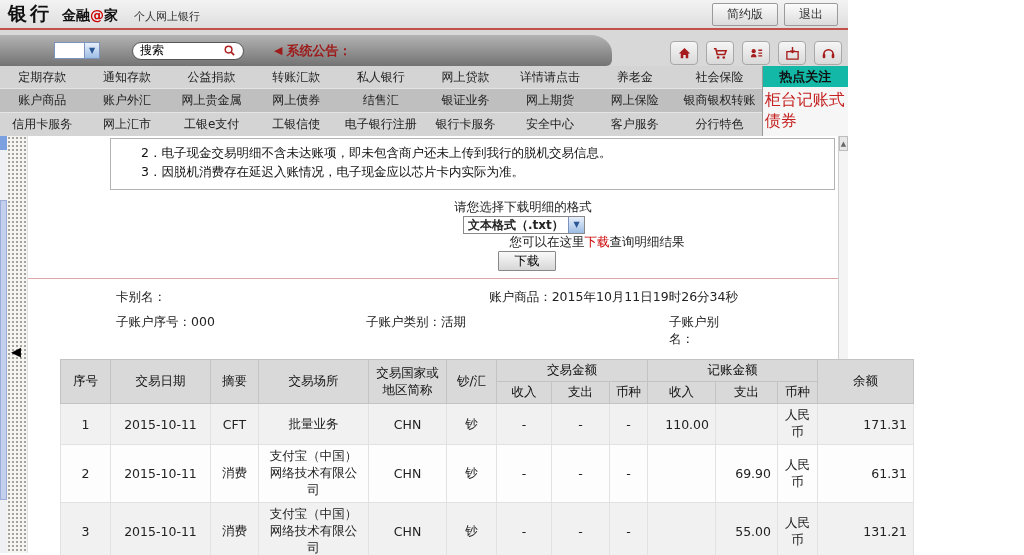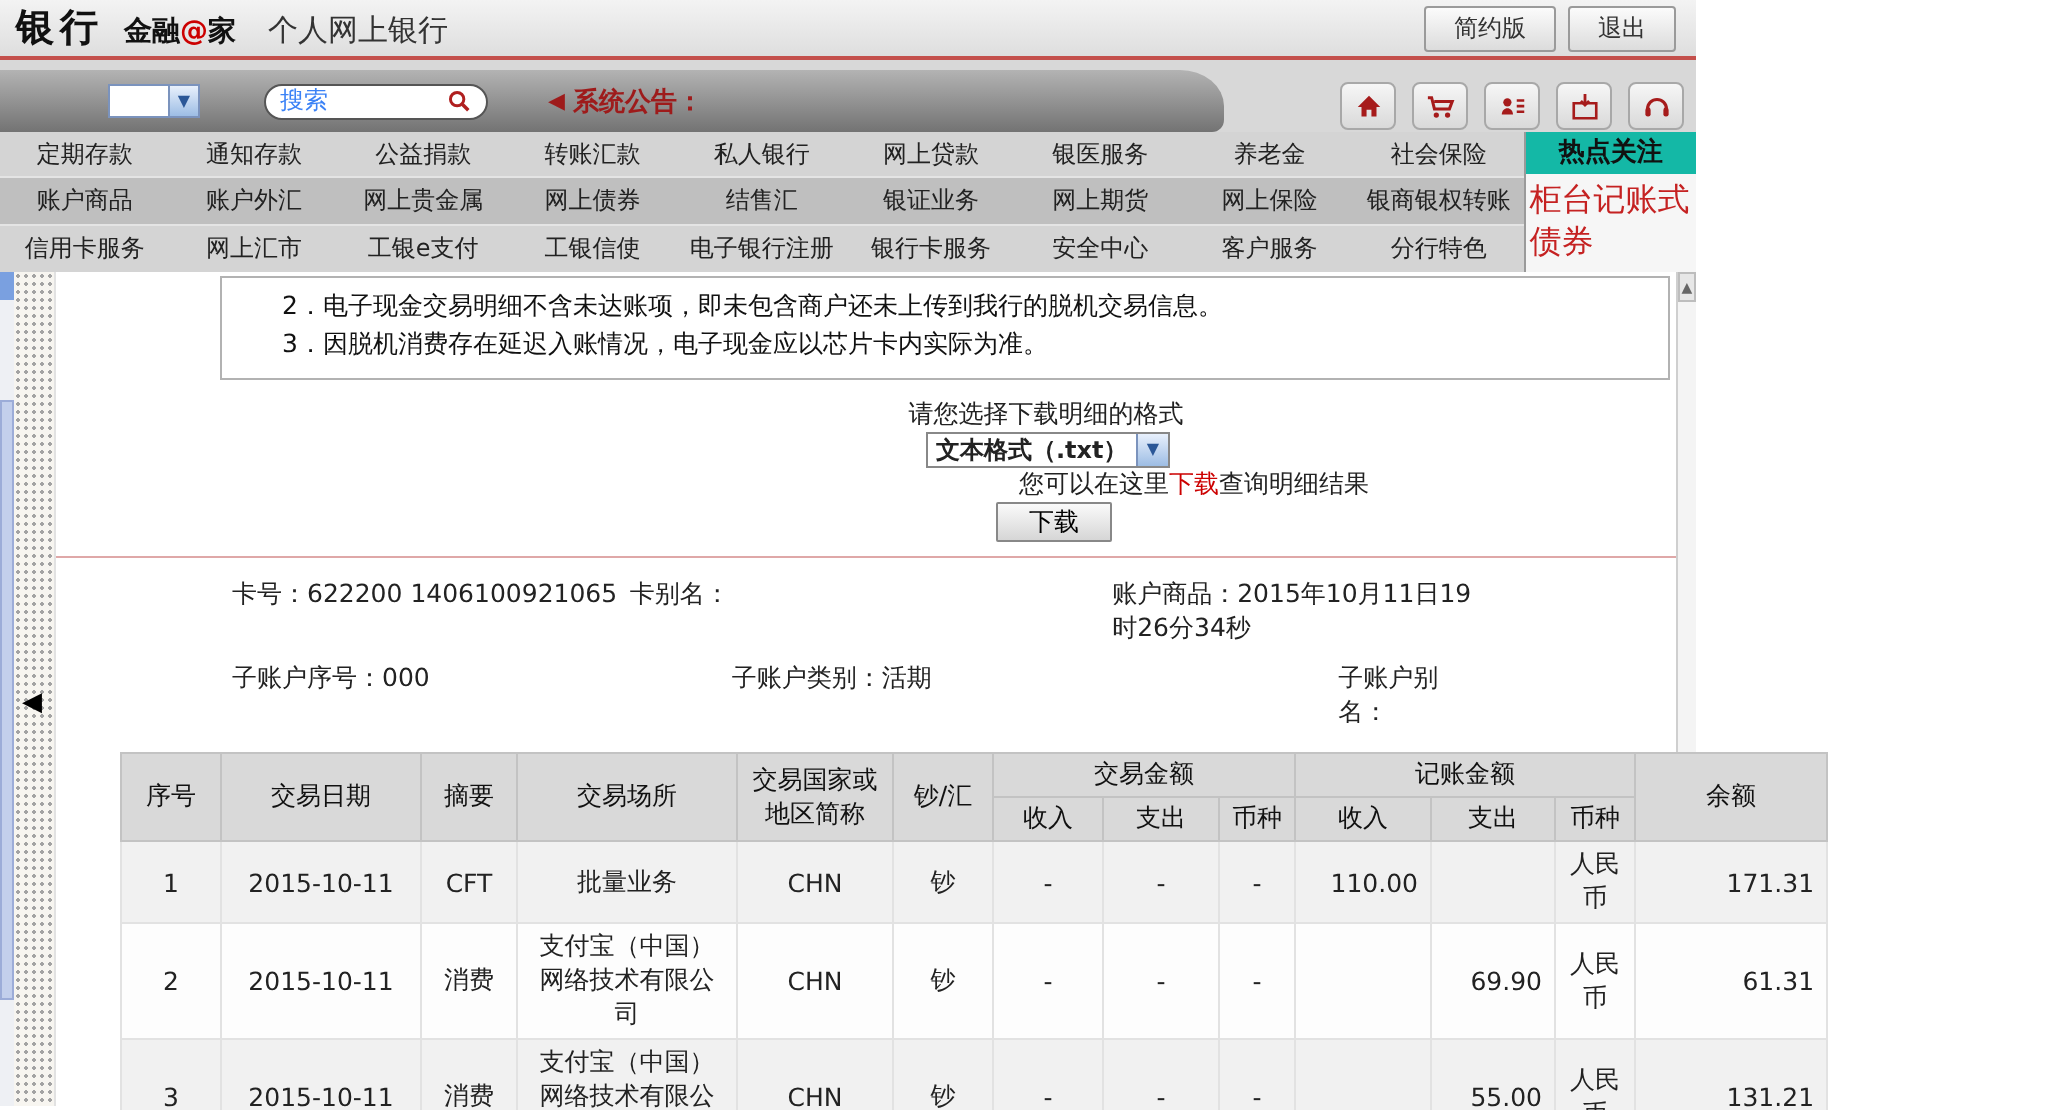--- a/index.html
+++ b/index.html
@@ -7,38 +7,38 @@
   body { font-family:"DejaVu Sans","Liberation Sans",sans-serif; font-size:12px; color:#222; background:#fff; }
   .page { position:relative; width:848px; height:555px; }
 
   
   .topbar { height:30px; background:linear-gradient(#f3f3f3,#dedede); border-bottom:2px solid #c4504c;
             display:flex; align-items:center; justify-content:space-between; padding:0 10px 0 8px; }
   .brand { display:flex; align-items:baseline; }
   .bank-name { font-size:19px; font-weight:bold; letter-spacing:3px; color:#111; }
   .brand-tag { font-size:14px; font-weight:bold; margin-left:10px; color:#111; }
   .brand-tag .at { color:#c00; }
-  .subtitle { font-size:15px; margin-left:16px; color:#333; }
+  .subtitle { font-size:11px; margin-left:16px; color:#333; }
   .top-actions { display:flex; gap:6px; }
   .top-btn { font-size:12px; padding:2px 14px; border:1px solid #9a9a9a; background:linear-gradient(#fbfbfb,#dcdcdc);
              border-radius:2px; color:#333; cursor:pointer; font-family:inherit; }
 
   
   .toolbar { position:relative; height:36px; background:#d8d8d8; }
   .tool-tab { position:absolute; left:0; top:5px; width:612px; height:31px;
               background:linear-gradient(#b3b3b3,#737373); border-top-right-radius:22px 18px;
               border-bottom-right-radius:6px; display:flex; align-items:center; }
   .mini-select { margin-left:54px; width:46px; height:17px; background:#fff; border:1px solid #7b93bd;
                  display:flex; justify-content:flex-end; cursor:pointer; }
   .mini-select .dd-arrow { width:15px; height:100%; background:linear-gradient(#e8f0fc,#9dbde4);
                  border-left:1px solid #7b93bd; color:#2b5797; font-size:8px; line-height:15px; text-align:center; }
   .search-pill { margin-left:32px; width:112px; height:18px; background:#fff; border:1px solid #555;
                  border-radius:10px; display:flex; align-items:center; justify-content:space-between;
                  padding:0 7px; cursor:text; }
-  .search-pill span { font-size:12px; color:#3b82f6; }
+  .search-pill span { font-size:12px; color:#000000; }
   .search-pill svg { color:#b02020; }
   .announce { margin-left:30px; display:flex; align-items:center; gap:4px; color:#9e1b1b; font-weight:bold; font-size:13px; }
   .spk { font-size:11px; }
   .quick-icons { position:absolute; right:6px; bottom:1px; display:flex; gap:8px; }
   .qbtn { width:28px; height:24px; border:1px solid #a8a8a8; border-radius:4px;
           background:linear-gradient(#f6f6f6,#d9d9d9); display:flex; align-items:center; justify-content:center;
           color:#a61b1b; cursor:pointer; }
 
   
   .mainnav { display:flex; height:70px; }
@@ -176,21 +176,21 @@
 
   <nav class="mainnav">
     <div class="navrows">
       <div class="navrow r1">
         <span>定期存款</span>
         <span>通知存款</span>
         <span>公益捐款</span>
         <span>转账汇款</span>
         <span>私人银行</span>
         <span>网上贷款</span>
-        <span>银医服务</span>
+        <span>详情请点击</span>
         <span>养老金</span>
         <span>社会保险</span>
       </div>
       <div class="navrow r2">
         <span>账户商品</span>
         <span>账户外汇</span>
         <span>网上贵金属</span>
         <span>网上债券</span>
         <span>结售汇</span>
         <span>银证业务</span>
@@ -243,21 +243,20 @@
           <span class="dd-arrow">▼</span>
         </div>
         <span class="dl-hint"><span>您可以在这里</span><span class="red-word">下载</span><span>查询明细结果</span></span>
         <button class="dl-btn">下载</button>
       </div>
 
       <hr class="pink-line">
 
       <div class="acct">
         <div class="acct-row">
-          <span class="acct-c1"><span>卡号：</span><span>622200 1406100921065</span></span>
           <span class="acct-c2">卡别名：</span>
           <span class="acct-c3"><span>账户商品：</span><span>2015年10月11日19时26分34秒</span></span>
         </div>
         <div class="acct-row">
           <span class="acct-c1"><span>子账户序号：</span><span>000</span></span>
           <span class="acct-c2"><span>子账户类别：</span><span>活期</span></span>
           <span class="acct-c3">子账户别名：</span>
         </div>
       </div>
 

